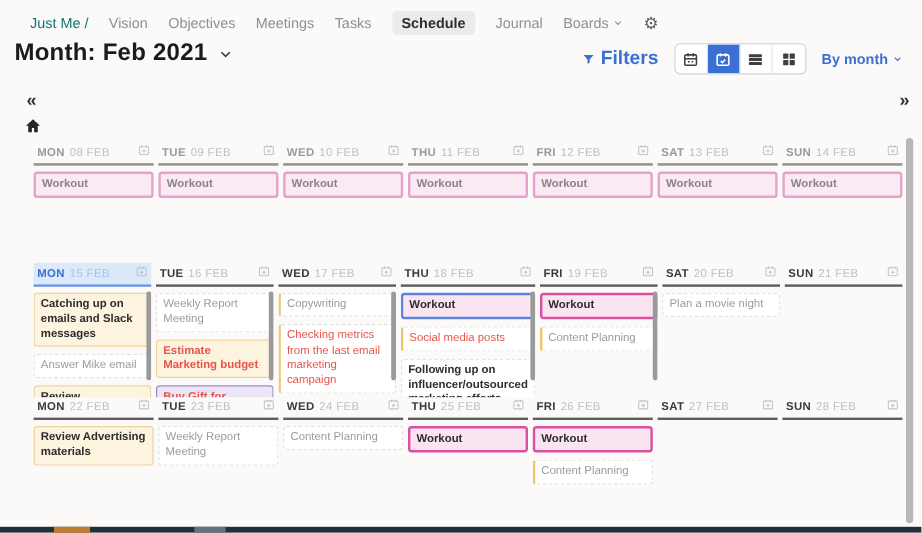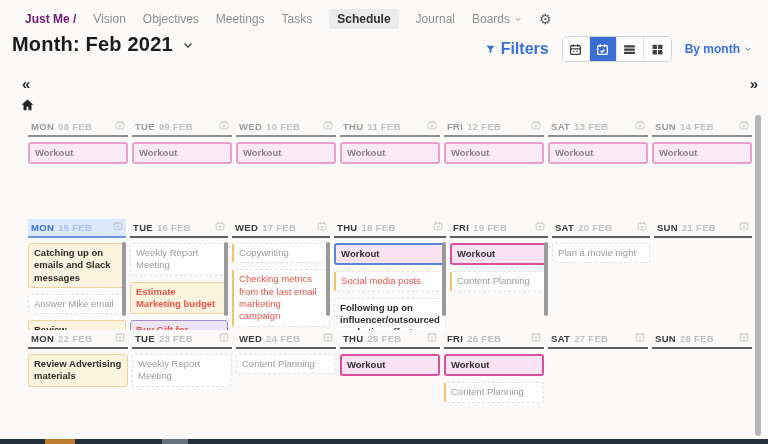--- a/index.html
+++ b/index.html
@@ -2,21 +2,21 @@
 <html style="--accent: #3b6fd4; --pink: #db4f9f; --pink_bg: #fbe4f1; --cream_bg: #fdf4df; --cream_border: #eed3a0; --lavender_bg: #ebe5f6; --lavender_border: #a18ccc; --green_bg: #e7eee4; --green_border: #a8c4a4; --red_text: #e8544b; --today_bg: #dce9fb; --taskbar_bg: #22303a; --taskbar_orange: #c07c2e; --taskbar_gray: #68727a;"><head>
 <meta charset="utf-8">
 <style>
   *{box-sizing:border-box;margin:0;padding:0}
   html,body{width:768px;height:444px;overflow:hidden;background:#fbfaf9;
     font-family:"Liberation Sans",sans-serif;position:relative}
 
   
   .nav{position:absolute;top:9px;left:25px;display:flex;align-items:center;gap:17px;
     font-size:12px;color:#8f8f8f;white-space:nowrap}
-  .breadcrumb{color:#701a75;font-weight:700}
+  .breadcrumb{color:#0f766e;font-weight:400}
   .nav-item{cursor:pointer}
   .nav-item.active{background:#ebebeb;color:#2e2e2e;padding:3px 8px;border-radius:4px;font-weight:600}
   .boards{display:flex;align-items:center;gap:4px}
   .gear{color:#5c6064;font-size:14px;line-height:1}
 
   
   .title-row{position:absolute;top:33px;left:12px;display:flex;align-items:center;gap:9px}
   .title{font-size:20px;font-weight:700;color:#1b1b1b;letter-spacing:.2px}
 
   
@@ -35,21 +35,21 @@
   .rail-right{right:10px;top:76px}
   .home-btn{position:absolute;left:20px;top:98px;cursor:pointer}
 
   
   .calendar{position:absolute;left:28px;right:16px;top:0;height:424px}
   .week{position:absolute;left:0;right:0;display:grid;grid-template-columns:repeat(7,1fr);column-gap:4px}
   .week1{top:118px}.week2{top:219px}.week3{top:330px}
   .day-head{display:flex;align-items:baseline;gap:4px;border-bottom:2px solid #5e5e5e;
     padding:2px 3px 3px 3px}
   .dow{font-size:9.5px;font-weight:700;color:#3a3a3a;letter-spacing:.3px}
-  .dnum{font-size:9.5px;font-weight:700;color:#c0c0c0;letter-spacing:.3px}
+  .dnum{font-size:9.5px;font-weight:400;color:#c0c0c0;letter-spacing:.3px}
   .cal-add{margin-left:auto;line-height:0;cursor:pointer;opacity:.8}
   .day-head.today{background:var(--today_bg);border-bottom-color:#6f97e0}
   .day-head.today .dow{color:var(--accent)}
   .day-head.today .dnum{color:#a5c2ef}
   .cards{padding-top:5px;position:relative}
   .week2 .cards{height:92px;overflow:hidden}
   .card{border-radius:3px;padding:3px 5px;font-size:9.5px;line-height:1.3;margin-bottom:6px;
     background:#fff;cursor:pointer;word-wrap:break-word}
   .c-workout{background:var(--pink_bg);border:2px solid var(--pink)}
   .c-workout.c-active{border-color:#5b83d9}

